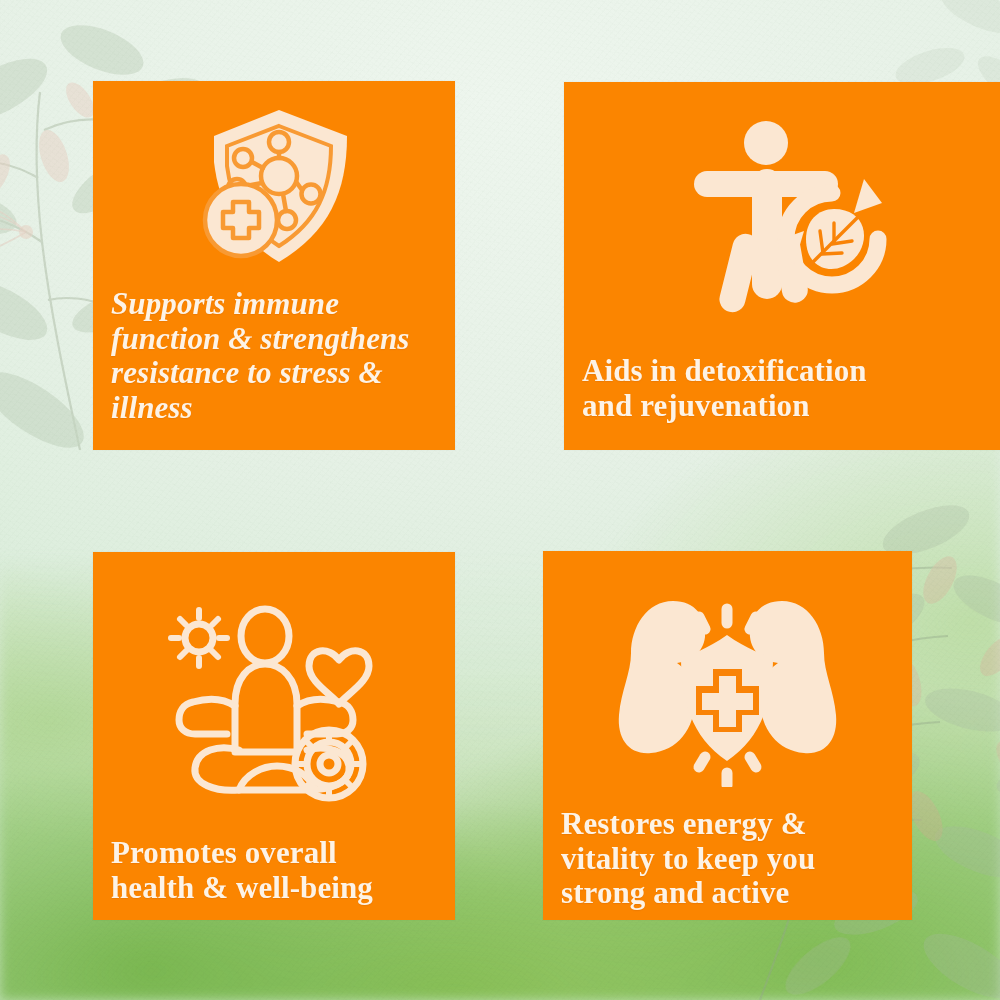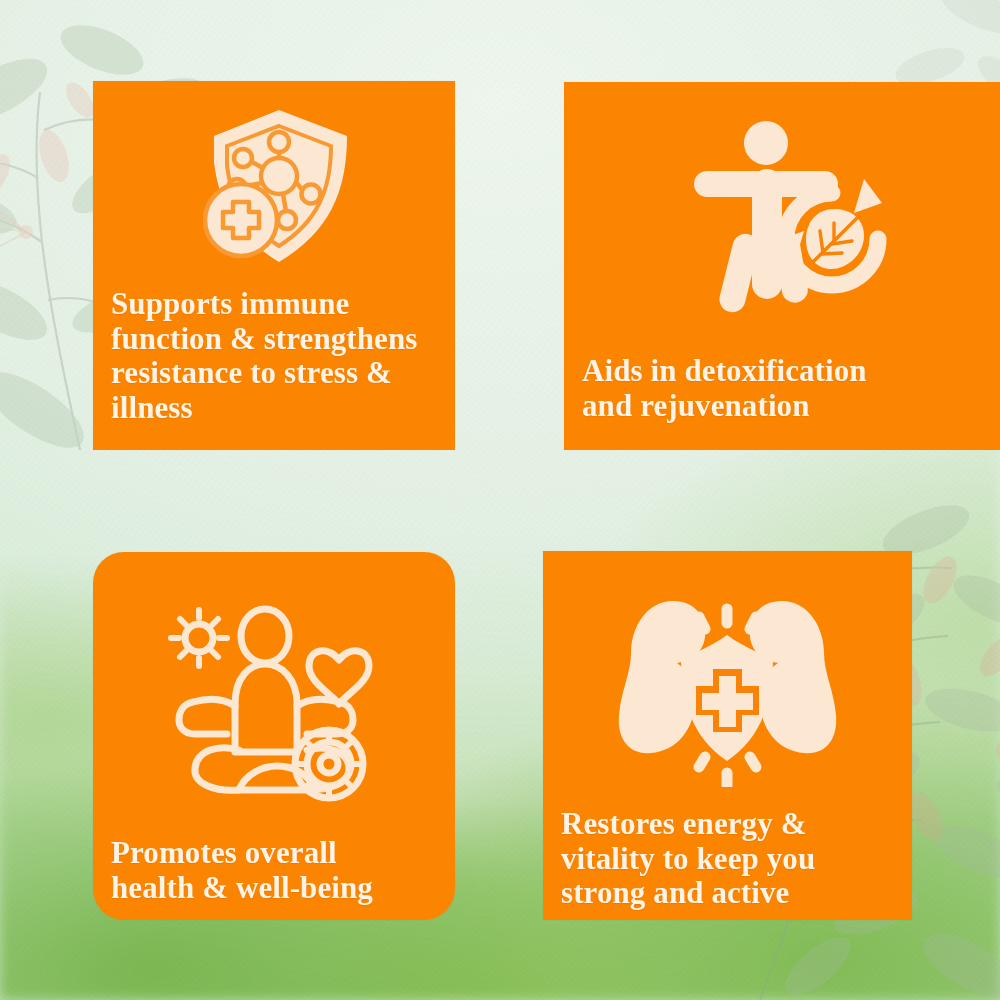--- a/index.html
+++ b/index.html
@@ -40,41 +40,41 @@
   .bot-topright{right:-30px;top:-30px;width:220px;height:200px;opacity:.35;}
 
   
   .card{
     position:absolute;background:#fb8500;
     box-shadow:0 0 0 1px rgba(0,0,0,.015);
     display:flex;flex-direction:column;
   }
   #card-1{left:93px;  top:81px;  width:362px; height:369px;}
   #card-2{left:564px; top:82px;  width:446px; height:368px;}
-  #card-3{left:93px;  top:552px; width:362px; height:368px;border-radius:31px;}
+  #card-3{left:93px;  top:552px; width:362px; height:368px;}
   #card-4{left:543px; top:551px; width:369px; height:369px;}
 
   .icon-wrap{display:flex;align-items:center;justify-content:center;}
   #card-1 .icon-wrap{height:200px;padding-top:10px;}
   #card-2 .icon-wrap{height:260px;padding-top:6px;}
   #card-3 .icon-wrap{height:262px;padding-top:18px;}
   #card-4 .icon-wrap{height:228px;padding-top:22px;}
 
   .card-text{
     color:#fdf3e6;
     font-family:"Liberation Serif", serif;
     font-weight:700;
     font-size:31px;
     line-height:1.12;
     letter-spacing:.1px;
     padding:0 16px 0 18px;
     white-space:pre-line;
     text-shadow:0 1px 1px rgba(170,80,0,.18);
   }
-  #card-1 .card-text{margin-top:-4px;}
+  #card-1 .card-text{margin-top:-4px;font-style:italic;}
   #card-2 .card-text{margin-top:6px;}
   #card-3 .card-text{margin-top:4px;}
   #card-4 .card-text{margin-top:6px;}
 </style>
 </head>
 <body>
 
 <div id="stage">
 
   <div class="bg-base"></div>

